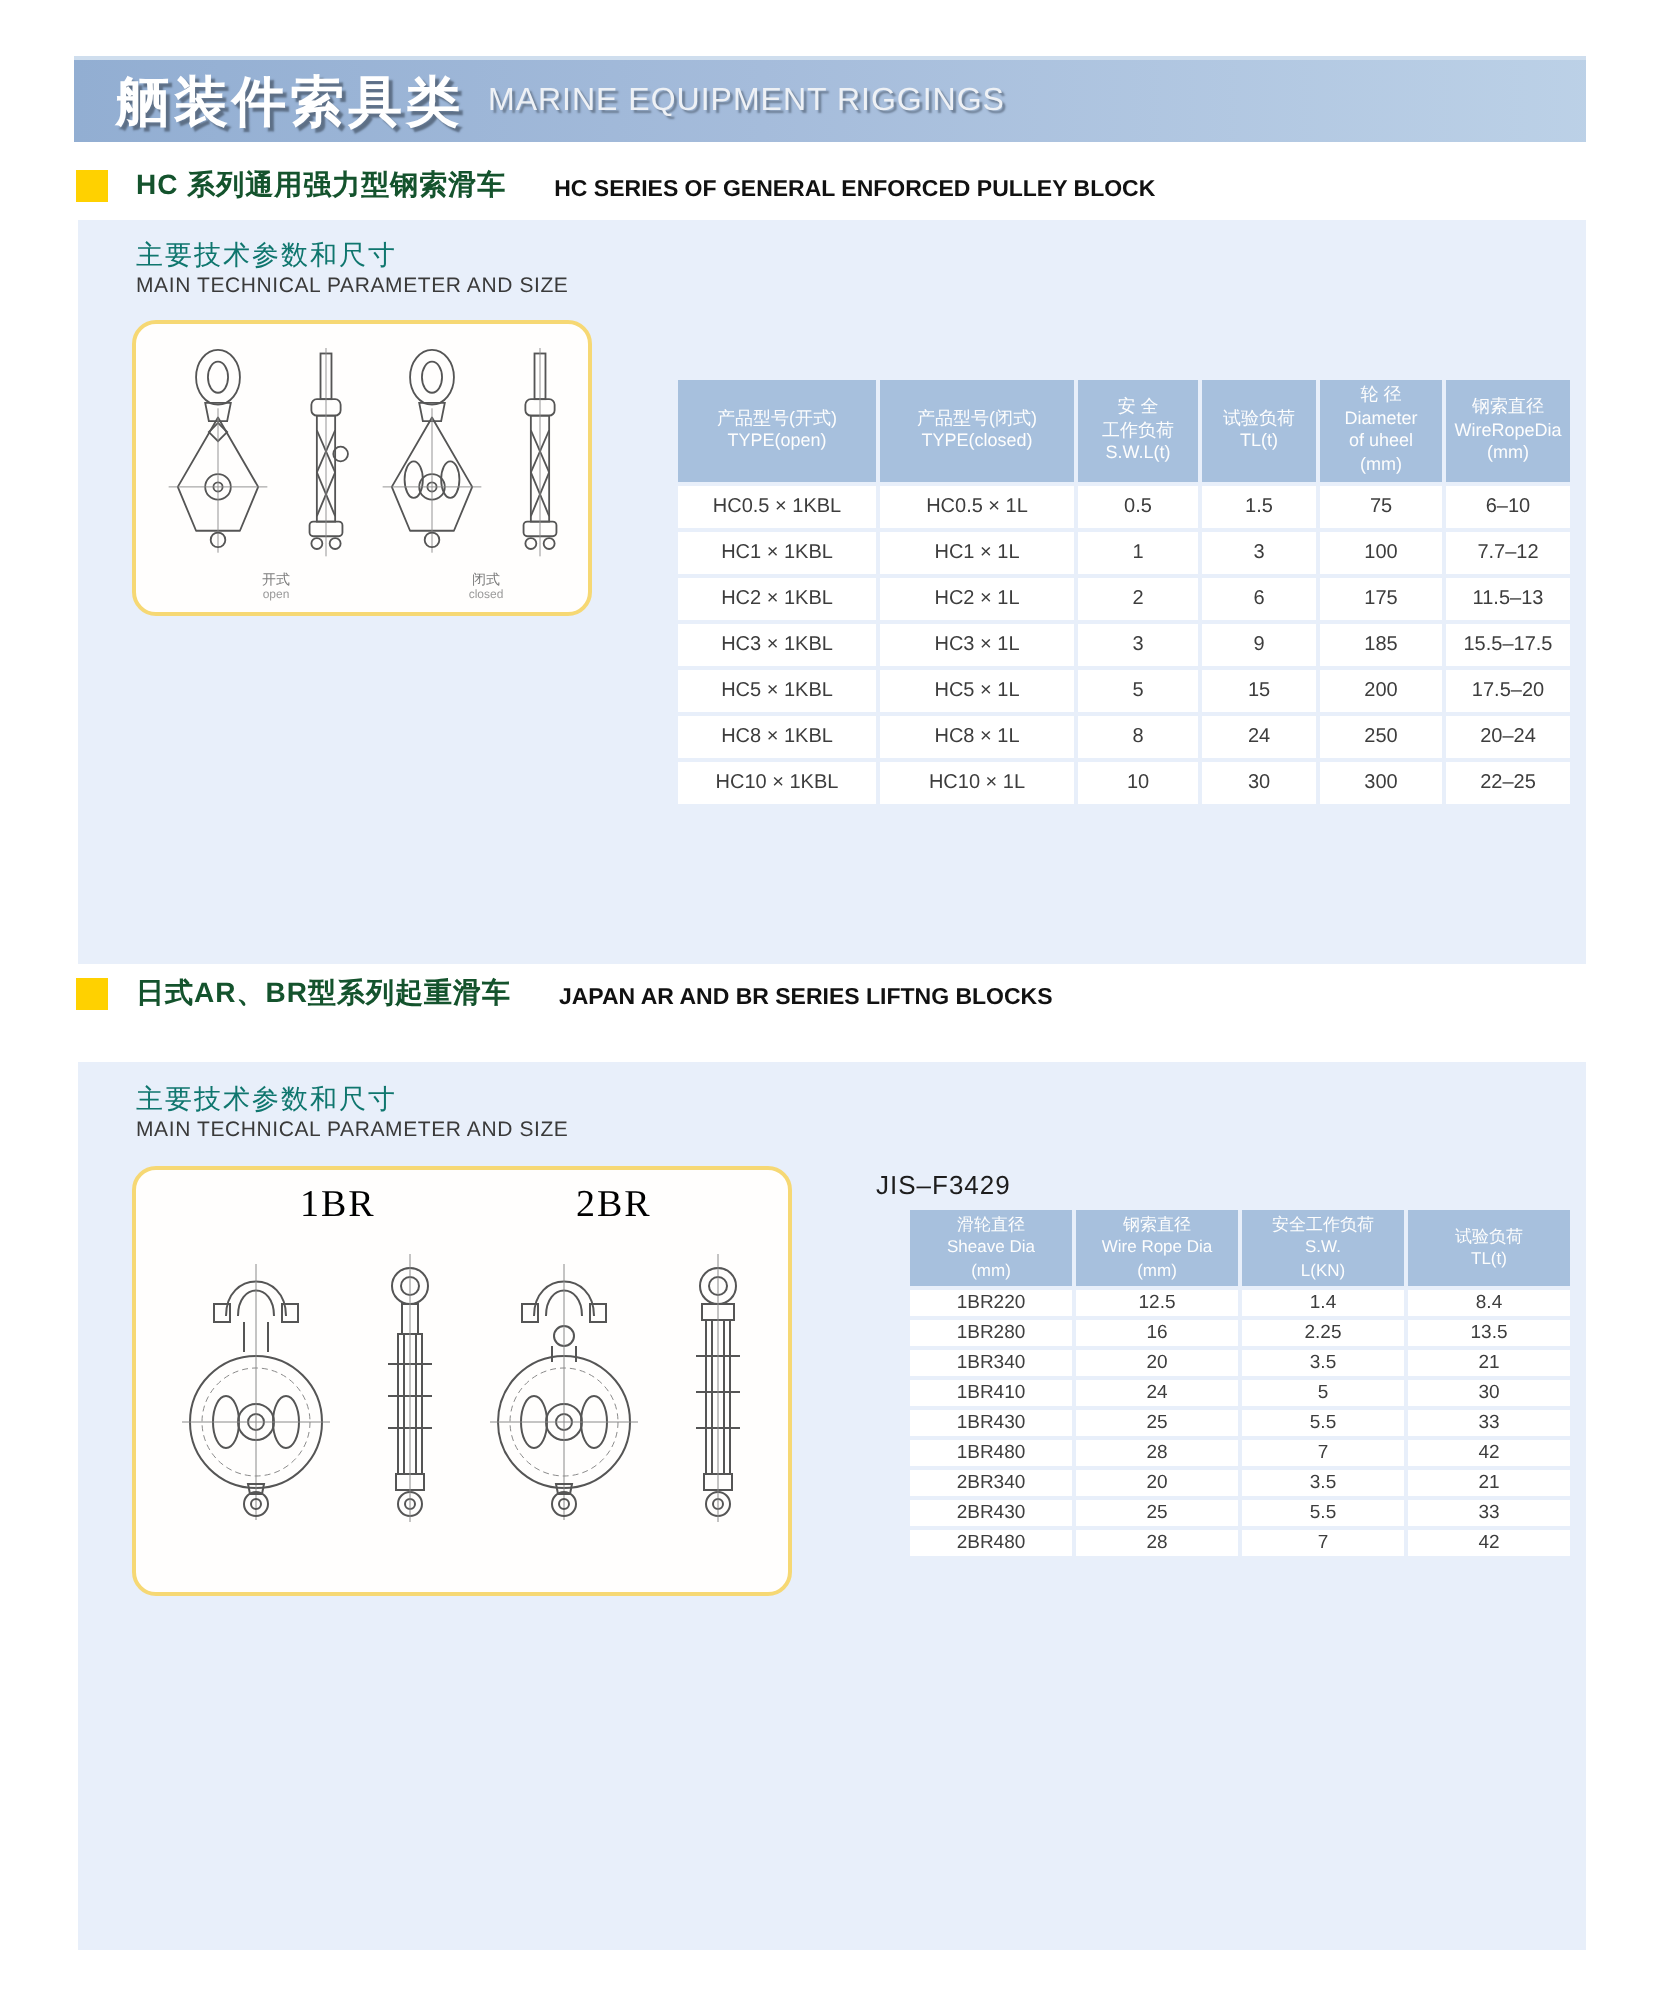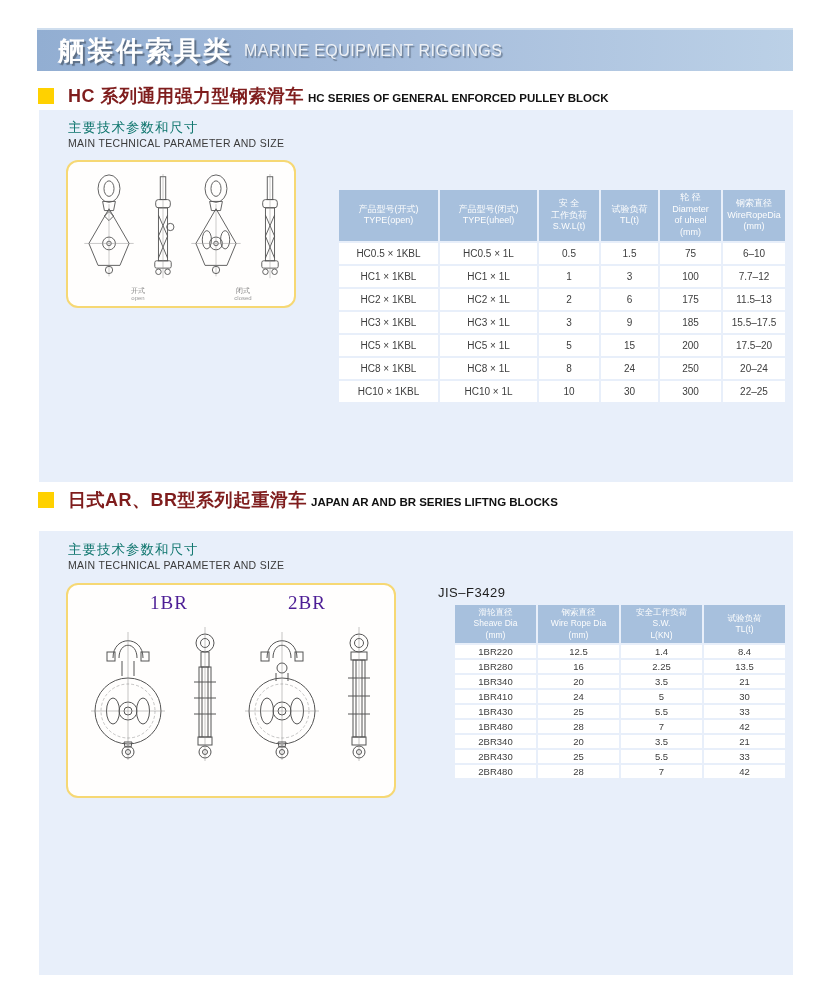--- a/index.html
+++ b/index.html
@@ -18,39 +18,39 @@
     text-shadow: 2px 2px 1px #5d6f86;
   }
   .banner-en {
     font-size: 16px; font-weight: normal; color: #eef1f5; margin-left: 12px; letter-spacing: .5px;
     text-shadow: 1.5px 1.5px 1px #6d7f96;
   }
 
   
   .sec-head { position: absolute; left: 38px; display: flex; align-items: center; }
   .sec-head .bullet { width: 16px; height: 16px; background: #ffd100; margin-right: 14px; flex: none; }
-  .sec-title-zh { font-size: 18px; font-weight: bold; color: #7f1d1d; letter-spacing: .5px; }
-  .sec-title-en { font-size: 11.5px; font-weight: bold; color: #111; margin-left: 4px; padding-top: 4px; }
+  .sec-title-zh { font-size: 14px; font-weight: bold; color: #14532d; letter-spacing: .5px; }
+  .sec-title-en { font-size: 11.5px; font-weight: bold; color: #111; margin-left: 24px; padding-top: 4px; }
 
   
   .panel { position: absolute; left: 39px; width: 762px; background: #e8effa; }
   .sub-zh { position: absolute; font-size: 13.5px; color: #0f766e; letter-spacing: 1px; }
   .sub-en { position: absolute; font-size: 10.5px; color: #3a3a3a; letter-spacing: .3px; }
 
   
   .draw-box {
     position: absolute; background: #fffefd; border: 2px solid #f6d874; border-radius: 12px;
   }
   .fig-row { position: absolute; display: flex; justify-content: space-around; align-items: flex-start; }
   .fig-cell { display: flex; flex-direction: column; align-items: center; }
   .fig-label-zh { font-size: 7px; color: #7d7d7d; text-align: center; line-height: 1.3; }
   .fig-label-en { font-size: 6px; color: #9a9a9a; text-align: center; }
   .br-label {
     position: absolute; font-family: "Liberation Serif", "DejaVu Serif", serif;
-    font-size: 19px; color: #4c1d95; letter-spacing: 1px;
+    font-size: 19px; color: #000000; letter-spacing: 1px;
   }
   svg { display: block; }
   .ln { stroke: #555; fill: none; stroke-width: 1; }
   .ln-thin { stroke: #8a8a8a; fill: none; stroke-width: 0.5; }
 
   
   table { border-collapse: separate; border-spacing: 2px; table-layout: fixed; }
   th {
     background: #a7c0dd; color: #fdfdfd; font-weight: normal;
     white-space: pre-line; vertical-align: middle; text-align: center;
@@ -177,21 +177,21 @@
         <col class="c2">
         <col class="c3">
         <col class="c4">
         <col class="c5">
       </colgroup>
     <thead>
         <tr>
           <th>产品型号(开式)
 TYPE(open)</th>
           <th>产品型号(闭式)
-TYPE(uheel)</th>
+TYPE(closed)</th>
           <th>安 全
 工作负荷
 S.W.L(t)</th>
           <th>试验负荷
 TL(t)</th>
           <th>轮 径
 Diameter
 of uheel
 (mm)</th>
           <th>钢索直径

